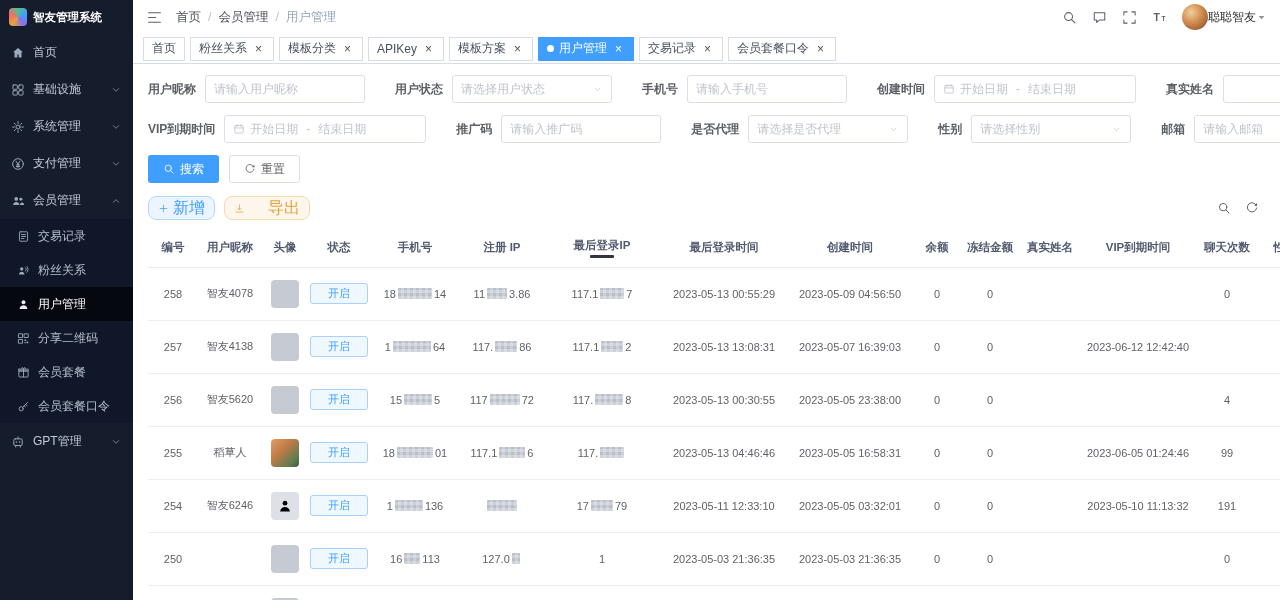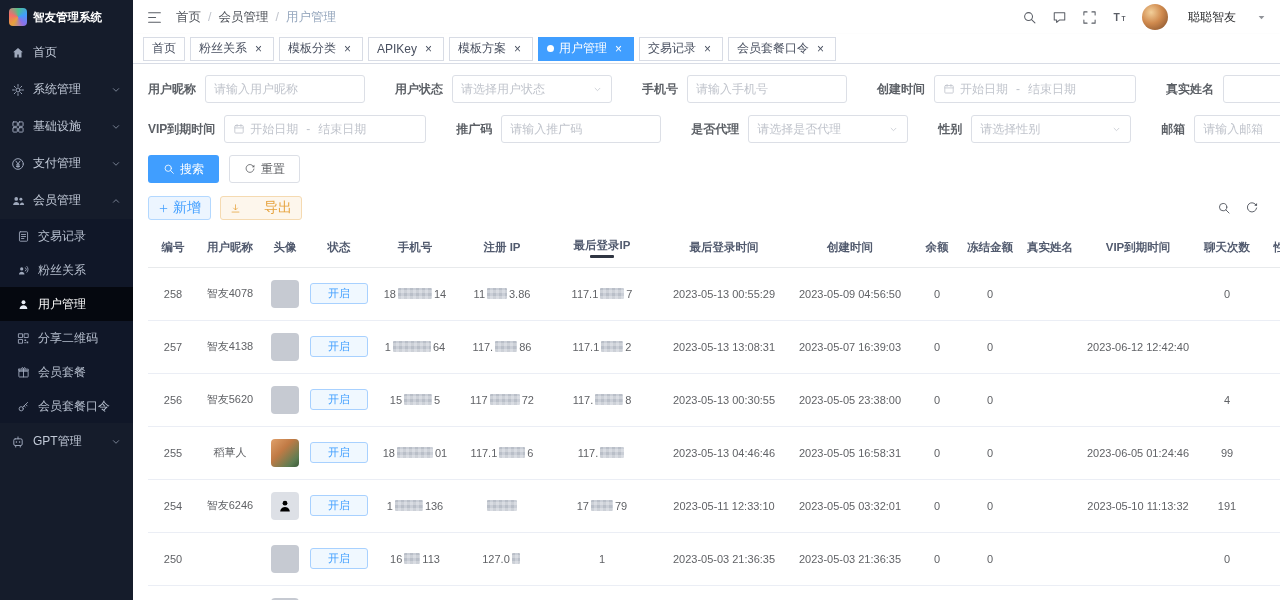--- a/index.html
+++ b/index.html
@@ -36,21 +36,21 @@
   
   .main { flex:1; display:flex; flex-direction:column; min-width:0; background:#fff; }
 
   .navbar { height:34px; display:flex; align-items:center; padding:0 13px; gap:13px; background:#fff; }
   .icon-btn { color:#5a5e66; cursor:pointer; display:inline-flex; }
   .breadcrumb { display:flex; align-items:center; gap:7px; font-size:12.5px; color:#51555c; }
   .crumb { cursor:pointer; }
   .crumb-sep { color:#c0c4cc; }
   .crumb-last { color:#97a8be; cursor:default; }
   .nav-right { margin-left:auto; display:flex; align-items:center; gap:15px; color:#5a5e66; }
-  .user-wrap { display:flex; align-items:center; gap:20px; cursor:pointer; }
+  .user-wrap { display:flex; align-items:center; gap:0; cursor:pointer; }
   .avatar-sm { width:26px; height:26px; border-radius:50%; flex:none;
     background:radial-gradient(circle at 35% 32%, #f2cf9a 0%, #d08a4e 45%, #7a4a28 100%); }
   .user-name { font-size:12px; color:#303133; }
   .user-wrap .ic { color:#909399; }
 
   .tags-bar { height:30px; display:flex; align-items:center; gap:5px; padding:0 10px; background:#fff;
     border-bottom:1px solid #d8dce5; box-shadow:0 1px 3px rgba(0,21,41,.06); flex:none; }
   .tag { display:inline-flex; align-items:center; gap:5px; height:24px; padding:0 8px;
     border:1px solid #d8dce5; background:#fff; color:#495060; font-size:12px; cursor:pointer; white-space:nowrap; }
   .tag .dot { width:7px; height:7px; border-radius:50%; background:#fff; display:none; }
@@ -71,22 +71,22 @@
   .ctrl .cal { color:#c0c4cc; }
   .dr-sep { color:#c0c4cc; padding:0 3px; }
 
   .btn-row { display:flex; gap:10px; margin:2px 0 13px;align-items:center; }
   .btn { display:inline-flex; align-items:center; gap:5px; height:28px; padding:0 14px; border-radius:3px;
     font-size:12px; cursor:pointer; border:1px solid transparent; font-family:inherit; }
   .btn-primary { background:#409eff; color:#fff; }
   .btn-default { background:#fff; border-color:#dcdfe6; color:#606266; }
 
   .toolbar { display:flex; align-items:center; gap:9px; margin-bottom:9px; }
-  .btn-mini { display:inline-flex; align-items:center; gap:4px; height:24px; padding:0 9px; border-radius:3px;
-    font-size:14px; cursor:pointer; border:1px solid; font-family:inherit; }
+  .btn-mini { display:inline-flex; align-items:center; gap:4px; height:24px; padding:0 9px; border-radius:8px;
+    font-size:16px; cursor:pointer; border:1px solid; font-family:inherit; }
   .bp { background:#ecf5ff; border-color:#b3d8ff; color:#409eff; }
   .bw { background:#fdf6ec; border-color:#f5dab1; color:#e6a23c;gap:23px; }
   .toolbar-right { margin-left:auto; display:flex; gap:14px; color:#606266; padding-right:6px; }
 
   .tbl { width:1162px; table-layout:fixed; border-collapse:collapse; font-size:11px; color:#606266; }
   .tbl th { height:38px; font-weight:bold; font-size:11.5px; color:#515a6e; text-align:center;
     border-bottom:1px solid #e8eaec; padding:0 2px; white-space:nowrap; overflow:hidden; }
   .tbl td { height:53px; text-align:center; border-bottom:1px solid #ebeef5; padding:0 2px; white-space:nowrap; overflow:hidden; }
   .sort-bar { display:block; width:24px; height:3px; background:#2f3542; margin:2px auto 0; border-radius:1px; }
   .status-tag { display:inline-block; padding:2px 17px; border:1px solid #a8d1ff; background:#f0f8ff; color:#409eff;
@@ -115,41 +115,41 @@
           <span class="ic">
             <svg width="14" height="14" viewBox="0 0 16 16">
               <path class="f" d="M8 2.2 2.4 7.2h1.6v6h3.2V9.7h1.6v3.5h3.2v-6h1.6z"></path>
             </svg>
           </span>
           <span class="lbl">首页</span>
         </div>
         <div class="menu-item">
           <span class="ic">
             <svg width="14" height="14" viewBox="0 0 16 16">
-              <circle cx="8" cy="8" r="2.3"></circle>
-              <path d="M8 1.8v2M8 12.2v2M1.8 8h2M12.2 8h2M3.7 3.7l1.4 1.4M10.9 10.9l1.4 1.4M12.3 3.7l-1.4 1.4M5.1 10.9l-1.4 1.4"></path>
-            </svg>
-          </span>
-          <span class="lbl">系统管理</span>
-          <span class="chev ic">
-            <svg width="12" height="12" viewBox="0 0 16 16">
-              <path d="M4.5 6.2 8 9.7l3.5-3.5"></path>
-            </svg>
-          </span>
-        </div>
-        <div class="menu-item">
-          <span class="ic">
-            <svg width="14" height="14" viewBox="0 0 16 16">
               <rect x="2.2" y="2.2" width="5" height="5" rx=".8"></rect>
               <rect x="8.8" y="2.2" width="5" height="5" rx=".8"></rect>
               <rect x="2.2" y="8.8" width="5" height="5" rx=".8"></rect>
               <rect x="8.8" y="8.8" width="5" height="5" rx=".8"></rect>
             </svg>
           </span>
           <span class="lbl">基础设施</span>
+          <span class="chev ic">
+            <svg width="12" height="12" viewBox="0 0 16 16">
+              <path d="M4.5 6.2 8 9.7l3.5-3.5"></path>
+            </svg>
+          </span>
+        </div>
+        <div class="menu-item">
+          <span class="ic">
+            <svg width="14" height="14" viewBox="0 0 16 16">
+              <circle cx="8" cy="8" r="2.3"></circle>
+              <path d="M8 1.8v2M8 12.2v2M1.8 8h2M12.2 8h2M3.7 3.7l1.4 1.4M10.9 10.9l1.4 1.4M12.3 3.7l-1.4 1.4M5.1 10.9l-1.4 1.4"></path>
+            </svg>
+          </span>
+          <span class="lbl">系统管理</span>
           <span class="chev ic">
             <svg width="12" height="12" viewBox="0 0 16 16">
               <path d="M4.5 6.2 8 9.7l3.5-3.5"></path>
             </svg>
           </span>
         </div>
         <div class="menu-item">
           <span class="ic">
             <svg width="14" height="14" viewBox="0 0 16 16">
               <circle cx="8" cy="8" r="6.1"></circle>

